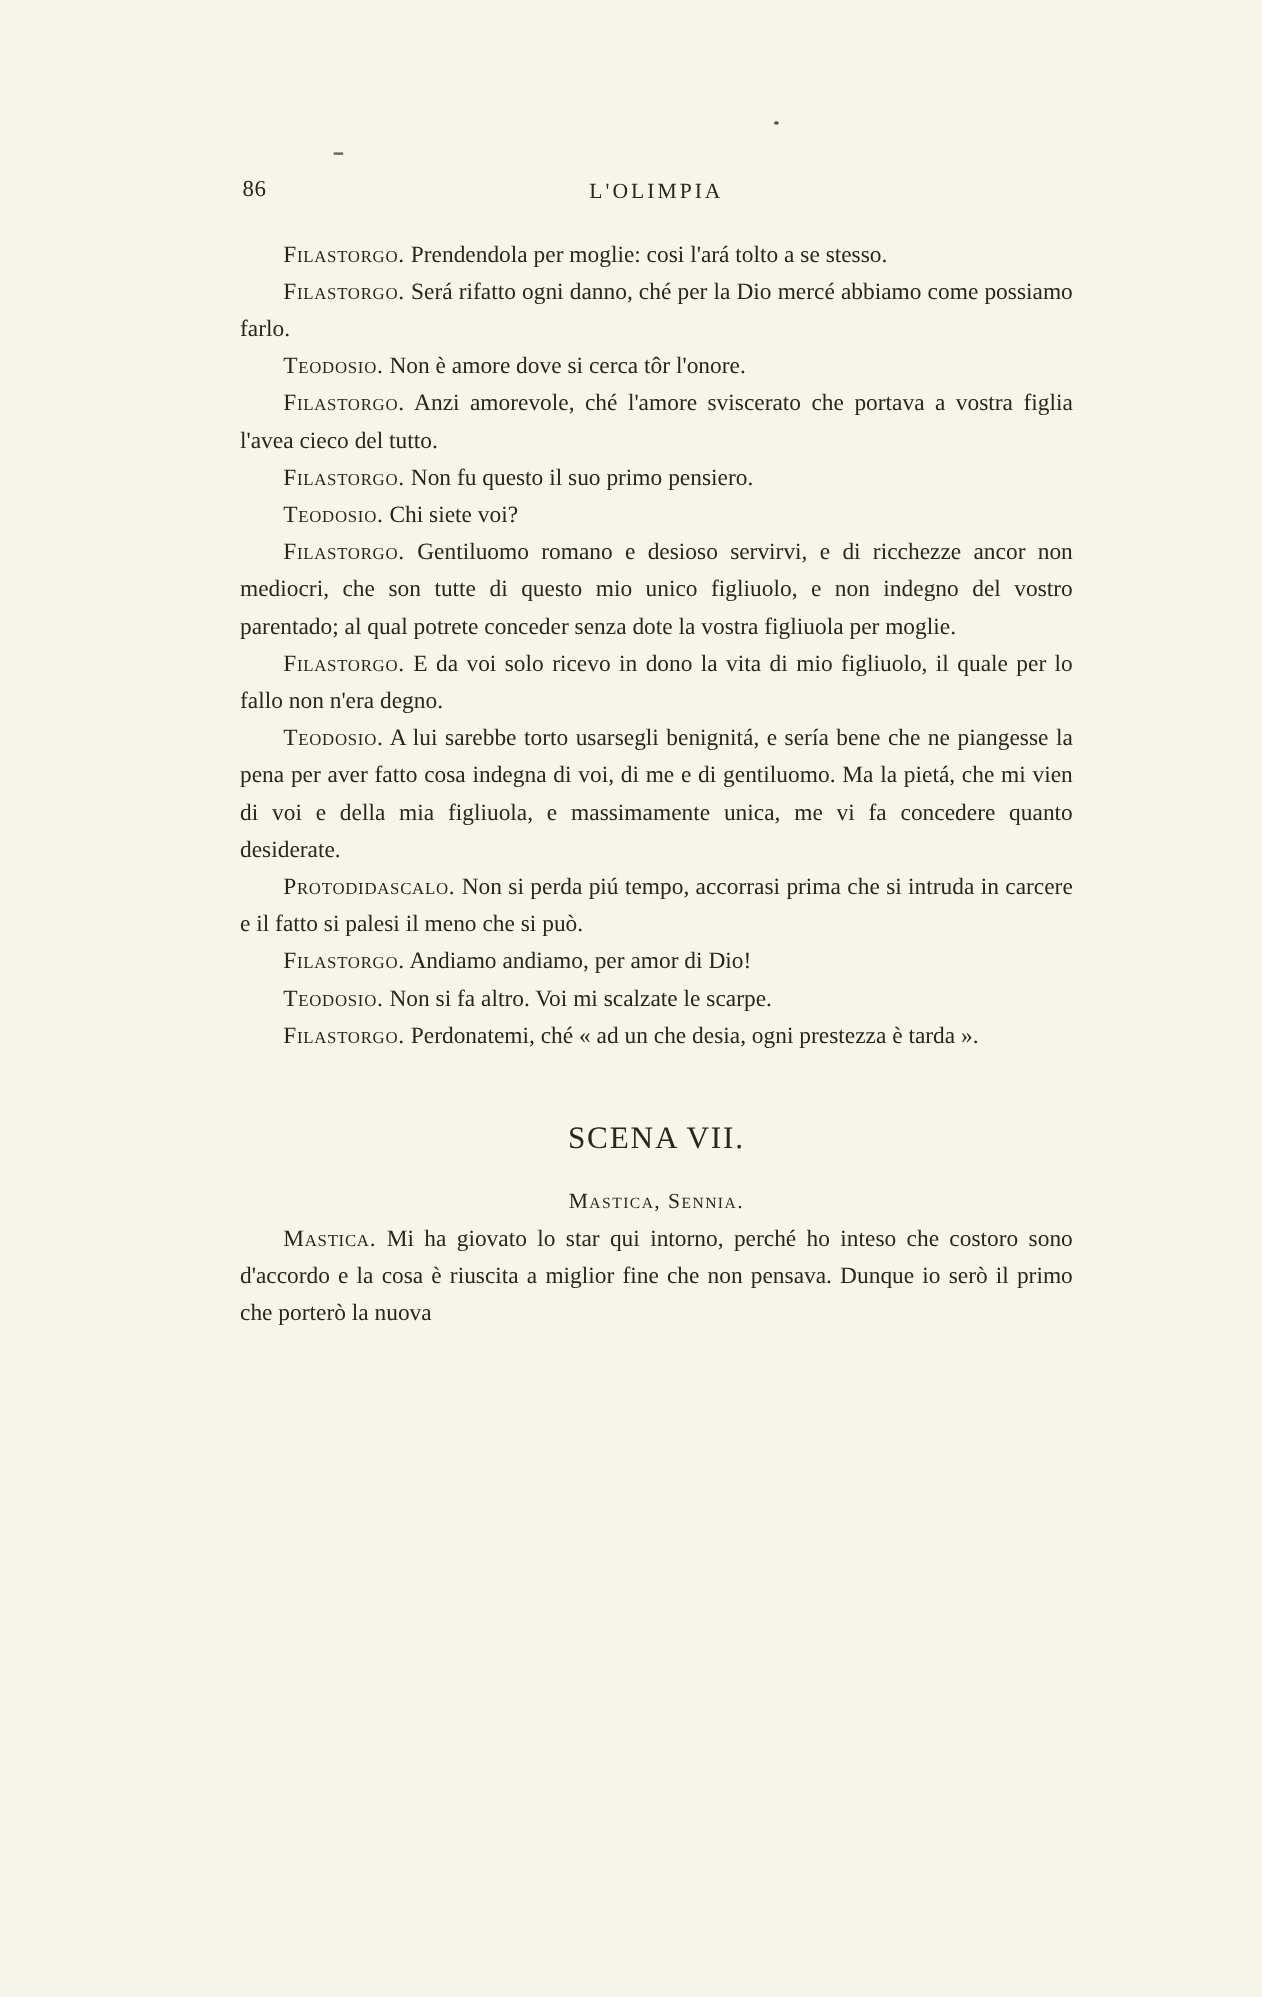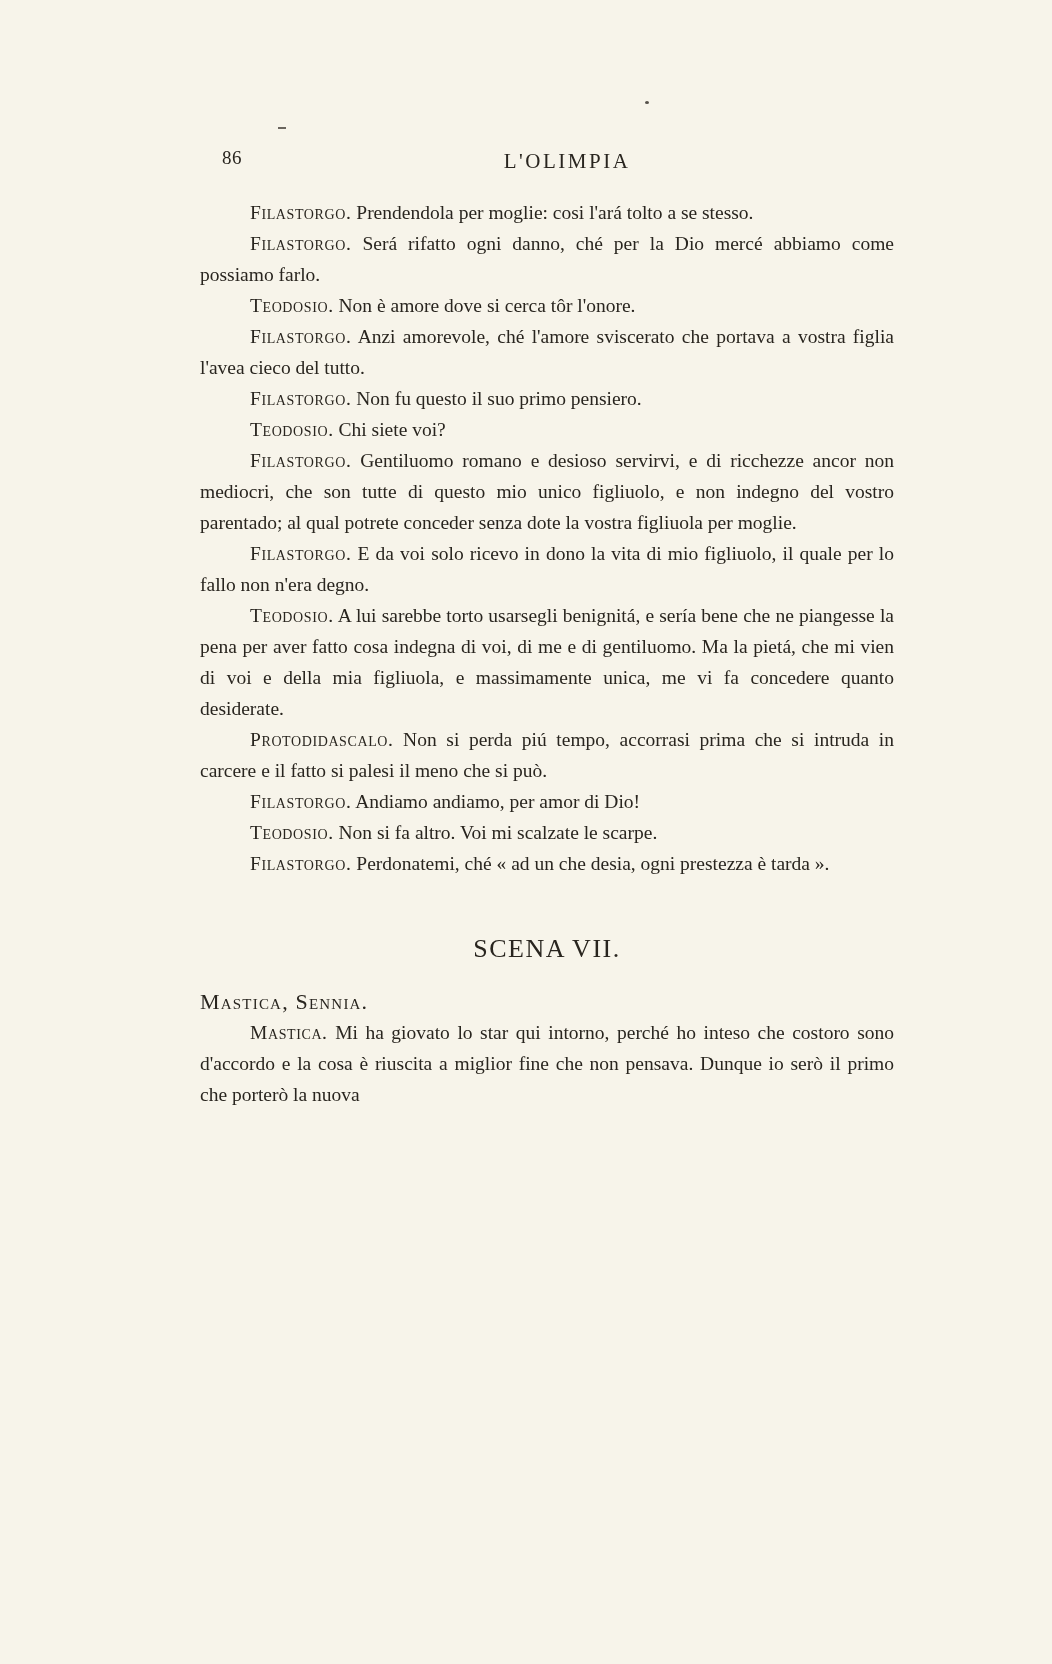--- a/index.html
+++ b/index.html
@@ -20,66 +20,65 @@
   .scan-dash {
     position: absolute;
     background: #6a655e;
   }
   .running-head {
     position: absolute;
     top: 146px;
     left: 200px;
     width: 694px;
     height: 26px;
-    margin-left: 20px;
   }
   .page-number {
     position: absolute;
     left: 2px;
     top: 1px;
     font-size: 19px;
     letter-spacing: 0.5px;
   }
   .running-title {
     display: block;
     text-align: center;
-    font-size: 21px;
+    font-size: 18px;
     letter-spacing: 2.5px;
     padding-top: 3px;
   }
   .text-block {
     position: absolute;
     top: 197px;
     left: 200px;
     width: 694px;
     font-size: 19.5px;
     line-height: 31px;
     text-align: justify;
   }
   p.speech {
     text-indent: 36px;
     margin: 0;
   }
   .speaker {
     font-variant: small-caps;
     letter-spacing: 0.6px;
-    margin-left: 14px;
   }
   .scene-title {
     text-align: center;
     text-indent: 0;
     font-size: 26px;
     font-weight: normal;
     letter-spacing: 1.5px;
     margin-top: 54px;
   }
   .scene-chars {
+    text-align: center;
     text-indent: 0;
     font-variant: small-caps;
-    font-size: 22px;
+    font-size: 18px;
     letter-spacing: 1.2px;
     margin-top: 22px;
   }
   .scene-first-speech {
     margin-top: 48px;
   }
 </style>
 </head>
 <body>
 

